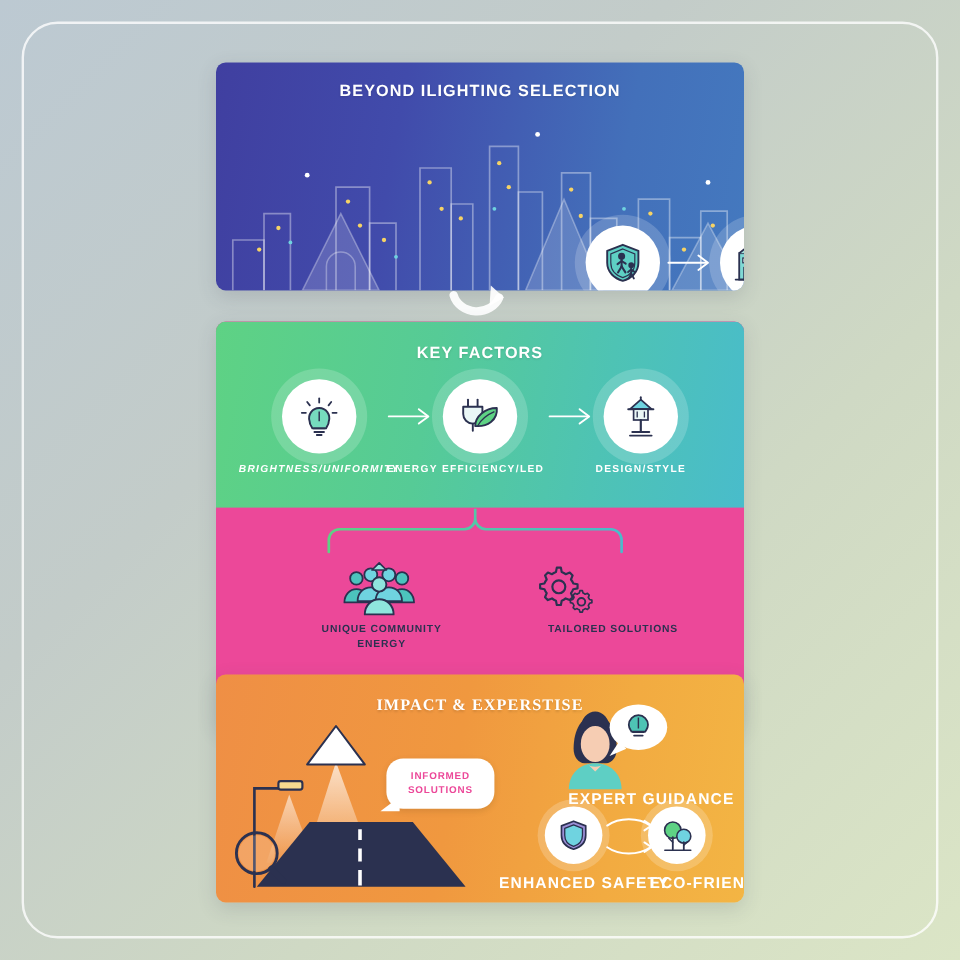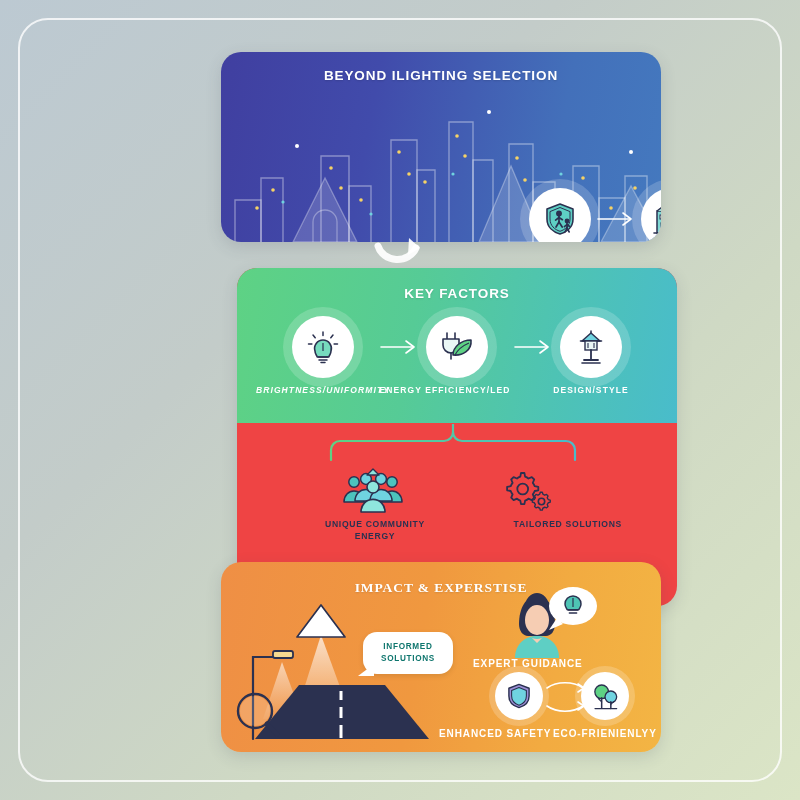--- a/index.html
+++ b/index.html
@@ -16,24 +16,23 @@
     border-radius:30px;
     pointer-events:none;
   }
   .stack{
     position:absolute;left:0;top:0;width:800px;height:800px;
   }
 
   
   .panel{
     position:absolute;
-    border-radius:20px;
+    border-radius:8px;
     overflow:hidden;
     box-shadow:0 5px 16px rgba(60,70,90,.16);
-    margin-left:41px;
   }
   .panel-title{
     position:absolute;left:0;right:0;
     text-align:center;
     color:#ffffff;
     font-weight:bold;
     letter-spacing:.9px;
     font-size:13.5px;
     text-shadow:0 1px 2px rgba(0,0,0,.13);
   }
@@ -58,47 +57,47 @@
     position:absolute;width:160px;text-align:center;
     color:#ffffff;font-size:8.5px;letter-spacing:1.1px;font-weight:bold;
   }
   .arrow-h{position:absolute;}
 
   
   #connector-arrow{position:absolute;left:372px;top:236px;width:56px;height:34px;}
 
   
   #panel-key{
-    left:196px;top:268px;width:440px;height:338px;
-    background:#ef4444;
+    left:180px;top:268px;width:440px;height:338px;
+    background:#ec4899;
   }
   .key-top{
     position:absolute;left:0;top:0;width:440px;height:155px;
     background:linear-gradient(100deg,#5ed284 0%,#56cb96 40%,#4ec3b4 72%,#49bccb 100%);
   }
   #panel-key .panel-title{top:18px;}
   .brace{position:absolute;left:90px;top:152px;width:260px;height:42px;}
 
   
   #panel-impact{
     left:180px;top:562px;width:440px;height:190px;
     background:linear-gradient(100deg,#ef8f45 0%,#f0983f 45%,#f2ab41 75%,#f3b544 100%);
   }
   #panel-impact .panel-title{top:18px;font-family:Liberation Serif, serif;}
 
   .bubble{
     position:absolute;background:#ffffff;border-radius:14px;
-    text-align:center;color:#0f766e;font-weight:bold;
+    text-align:center;color:#ec4899;font-weight:bold;
     box-shadow:0 2px 5px rgba(90,60,20,.16);
   }
   .bubble .ln{display:block;font-size:8.2px;letter-spacing:.7px;line-height:12px;}
 
   .small-label{
-    position:absolute;text-align:left;color:#ffffff;
-    font-size:10px;letter-spacing:.9px;font-weight:bold;
+    position:absolute;text-align:right;color:#ffffff;
+    font-size:13px;letter-spacing:.9px;font-weight:bold;
   }
   .dark-label{
     position:absolute;text-align:center;color:#2b3150;
     font-size:8.6px;letter-spacing:.7px;font-weight:bold;line-height:12px;
   }
 </style>
 </head>
 <body>
 
 <div class="stack">

